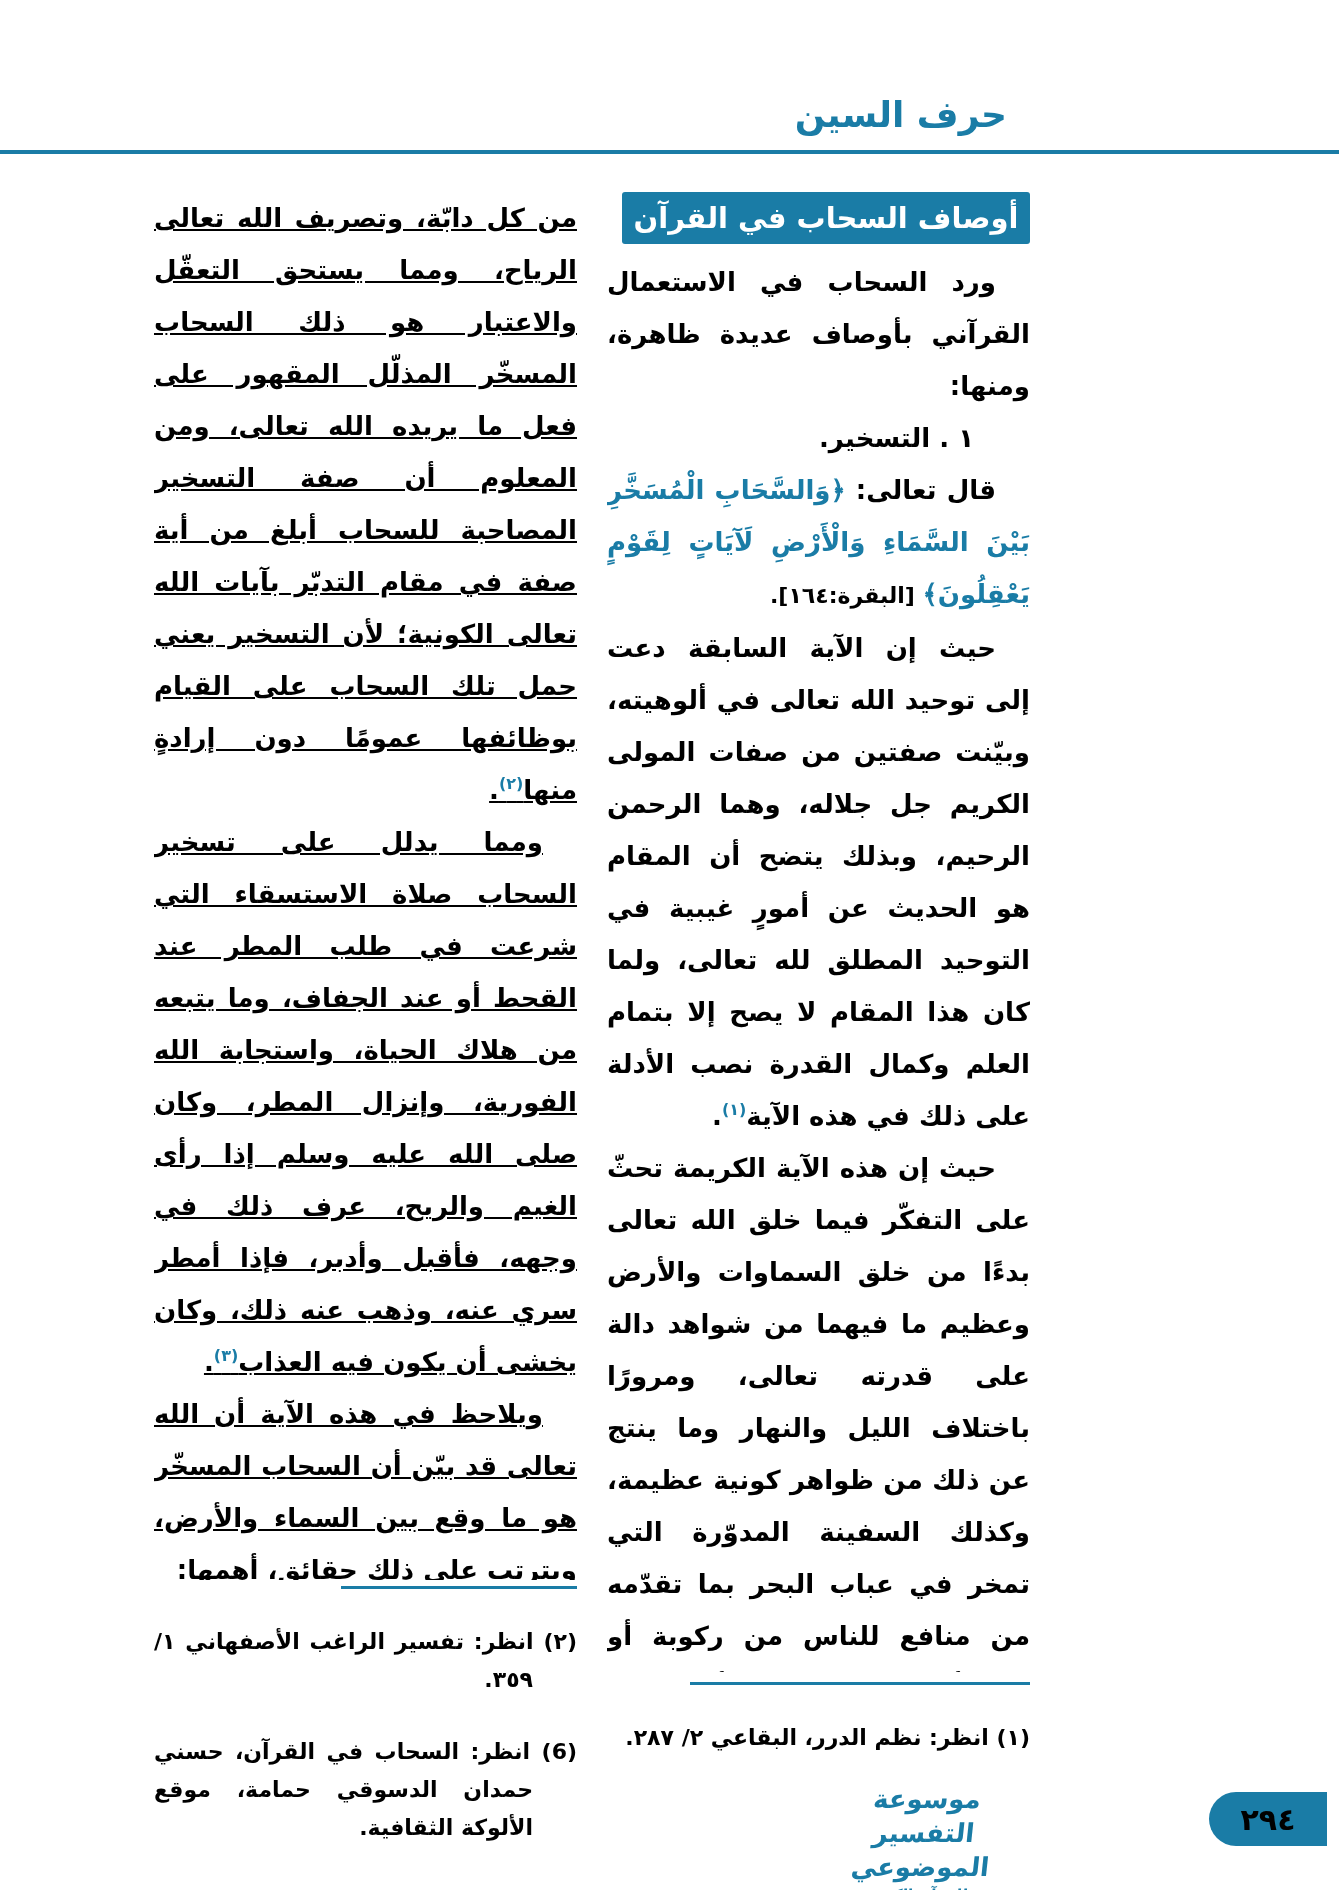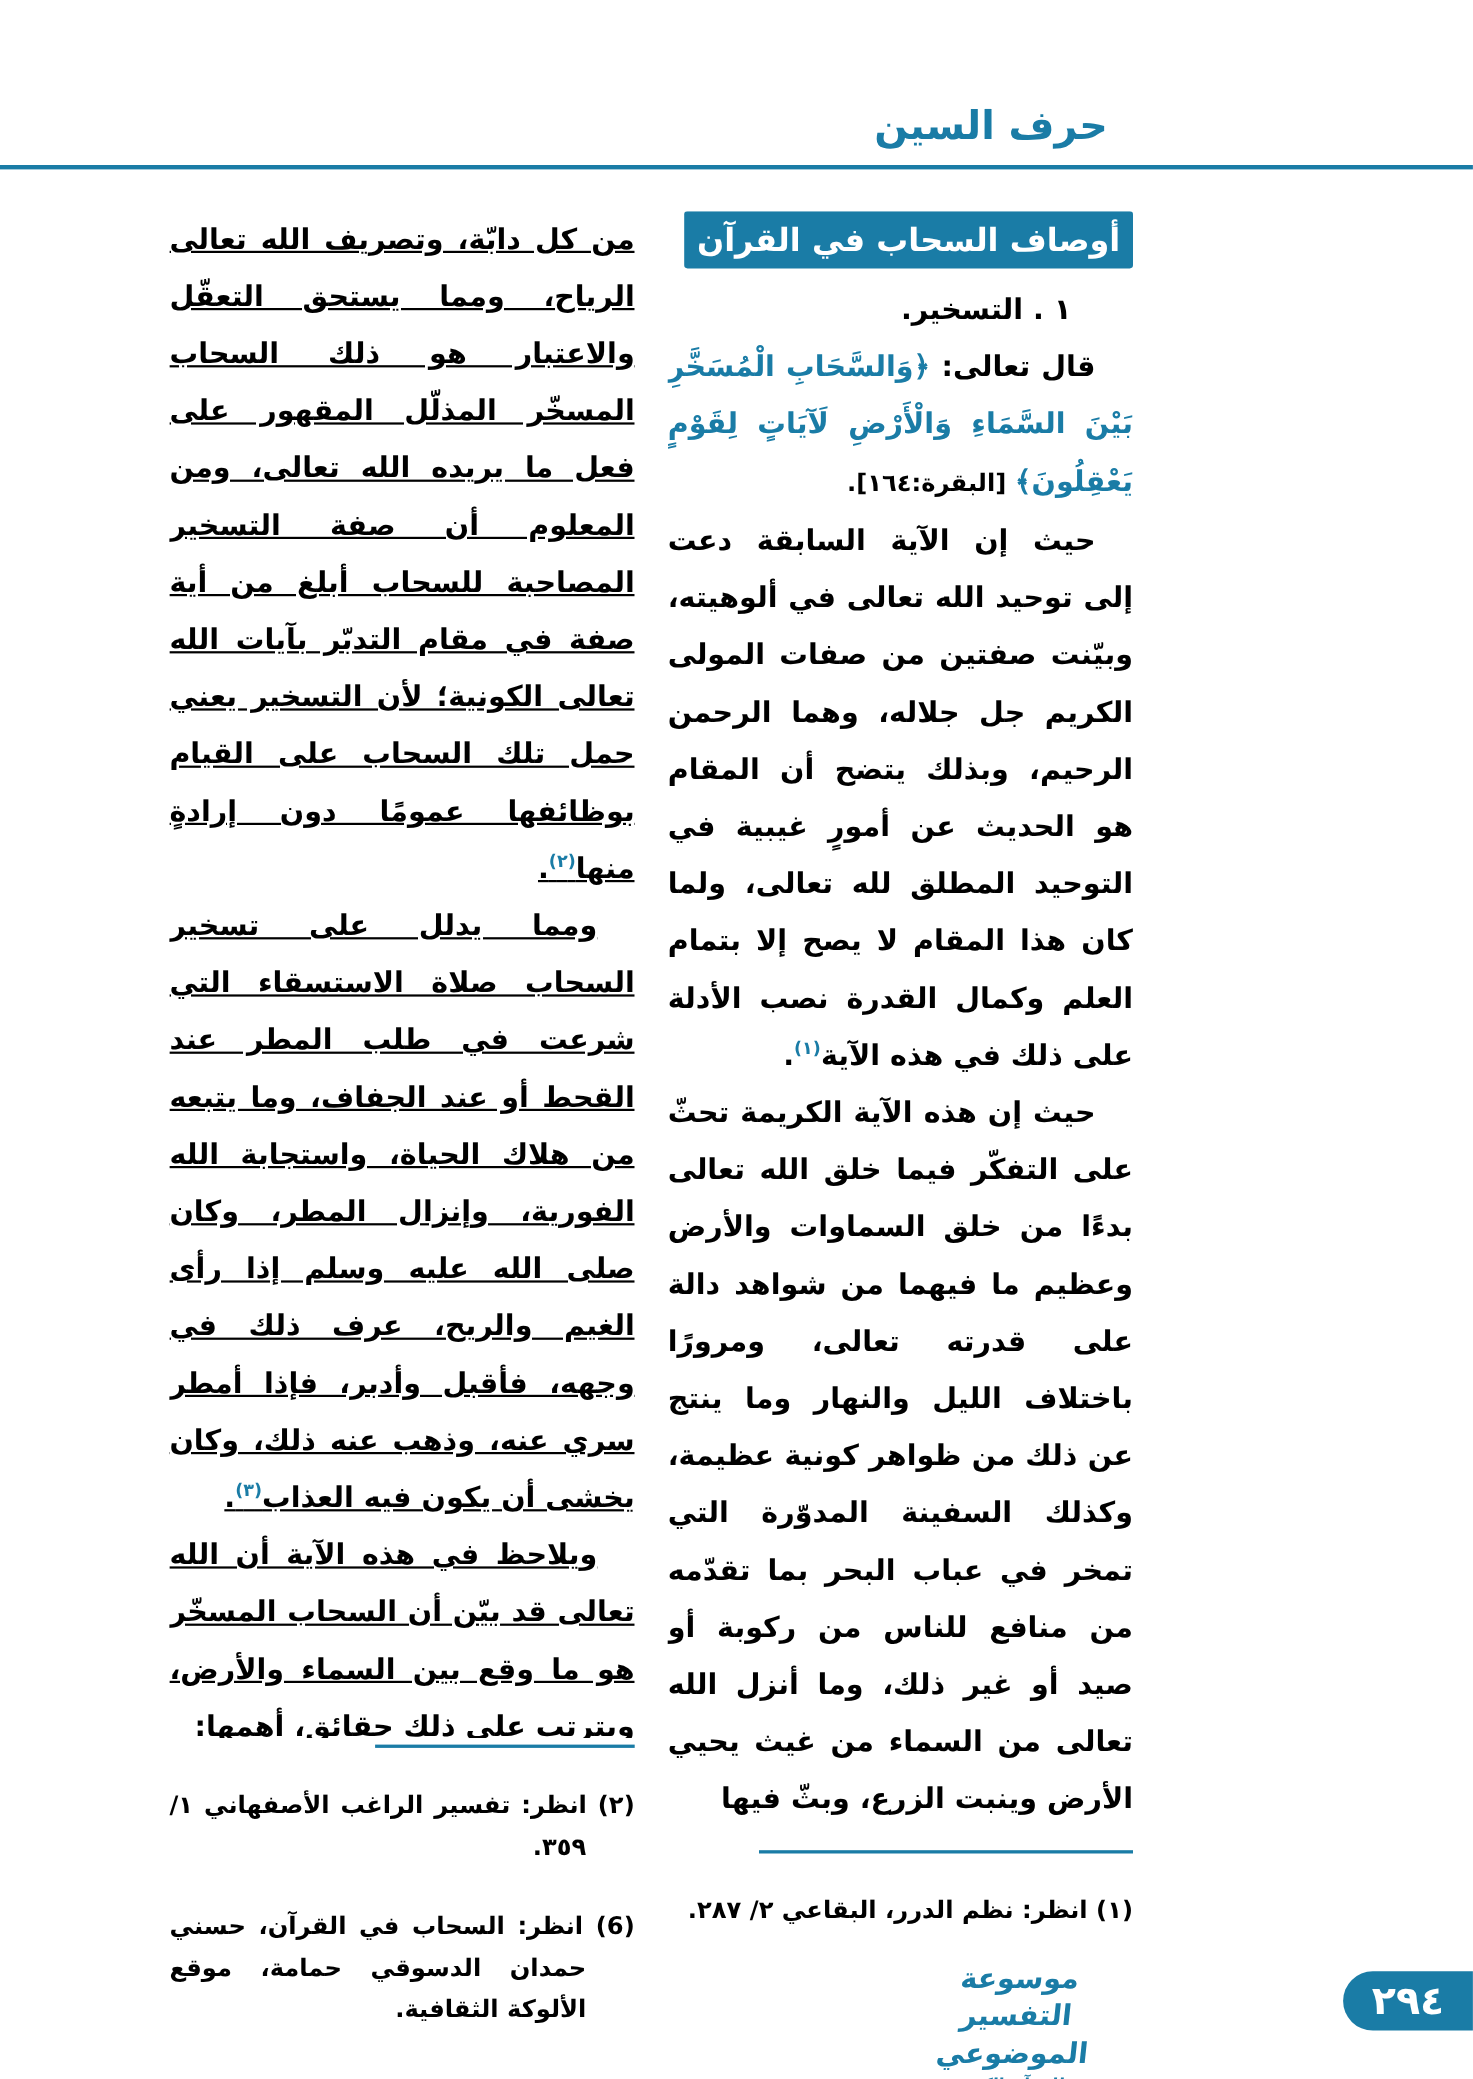--- a/index.html
+++ b/index.html
@@ -110,26 +110,26 @@
     padding-right:44px;
     text-indent:-44px;
     text-align:justify;
     margin-top:34px;
   }
 
   
   .page-badge{
     position:absolute;
     top:1792px;
-    right:0;
+    right:12px;
     width:118px;
     height:54px;
     background:var(--accent);
-    color:#ffffff;
-    font-size:36px;
+    color:#000000;
+    font-size:30px;
     font-weight:700;
     display:flex;
     align-items:center;
     justify-content:center;
     border-radius:27px 0 0 27px;
   }
   .publisher-logo{
     position:absolute;
     top:1782px;
     left:820px;
@@ -147,20 +147,21 @@
 <div class="chapter-heading">حرف السين</div>
 <div class="header-rule"></div>
 
 <main class="columns">
 
   <section class="col">
     <div class="col-body col-body-right">
 
       <div class="title-box">أوصاف السحاب في القرآن</div>
 
+      <p class="para indent">ورد السحاب في الاستعمال القرآني بأوصاف عديدة ظاهرة، ومنها:</p>
 
       <p class="para list-item">١ . التسخير.</p>
 
       <p class="para indent">
         <span>قال تعالى: </span><span class="verse-text">﴿وَالسَّحَابِ الْمُسَخَّرِ بَيْنَ السَّمَاءِ وَالْأَرْضِ لَآيَاتٍ لِقَوْمٍ يَعْقِلُونَ﴾</span><span class="verse-ref"> [البقرة:١٦٤].</span>
       </p>
 
       <p class="para indent">
         <span>حيث إن الآية السابقة دعت إلى توحيد الله تعالى في ألوهيته، وبيّنت صفتين من صفات المولى الكريم جل جلاله، وهما الرحمن الرحيم، وبذلك يتضح أن المقام هو الحديث عن أمورٍ غيبية في التوحيد المطلق لله تعالى، ولما كان هذا المقام لا يصح إلا بتمام العلم وكمال القدرة نصب الأدلة على ذلك في هذه الآية</span><sup class="fn-marker">(١)</sup><span>.</span>
       </p>

